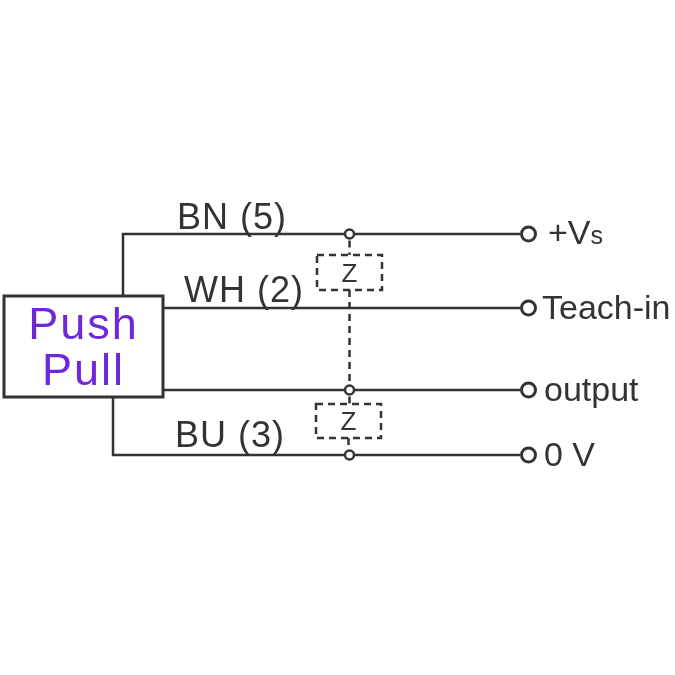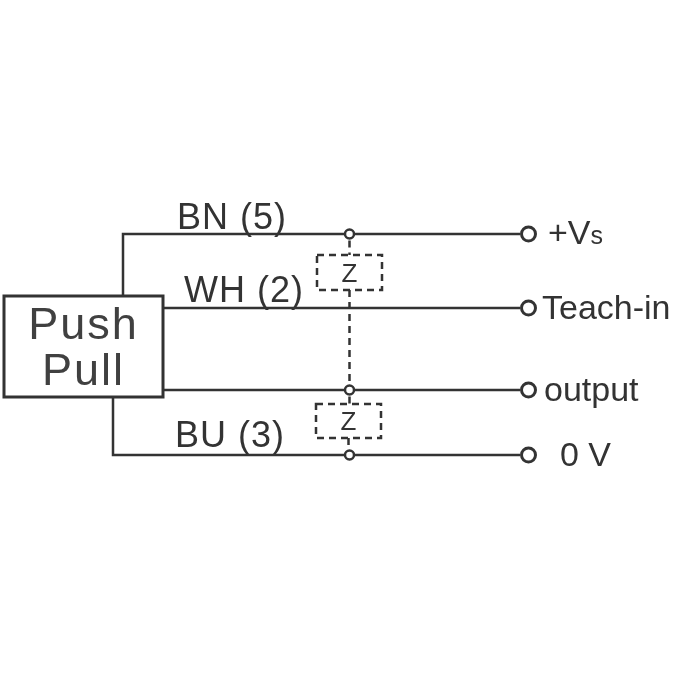--- a/index.html
+++ b/index.html
@@ -44,21 +44,21 @@
     top: 296px;
     width: 159px;
     height: 101px;
     display: flex;
     flex-direction: column;
     align-items: center;
     justify-content: center;
     font-size: 45px;
     line-height: 46px;
     letter-spacing: 2px;
-    color: #404040;
+    color: #6d28d9;
   }
   .z-lbl {
     position: absolute;
     font-size: 26px;
     line-height: 26px;
     transform: translate(-50%, -50%);
     color: #333333;
   }
 </style>
 </head>
@@ -103,18 +103,18 @@
     <span>Pull</span>
   </div>
 
   <div class="lbl wire-lbl" style="left:177px; top:199px;">BN (5)</div>
   <div class="lbl wire-lbl" style="left:172px; top:272px;margin-left:12px;">WH (2)</div>
   <div class="lbl wire-lbl" style="left:175px; top:417px;">BU (3)</div>
 
   <div class="lbl term-lbl" style="left:548px; top:215px;"><span>+V</span><span class="vs-sub">s</span></div>
   <div class="lbl term-lbl" style="left:542px; top:290px;">Teach-in</div>
   <div class="lbl term-lbl" style="left:544px; top:372px;">output</div>
-  <div class="lbl term-lbl" style="left:560px; top:437px;">0 V</div>
+  <div class="lbl term-lbl" style="left:544px; top:437px;">0 V</div>
 
   <div class="z-lbl" style="left:349.5px; top:272.5px;">Z</div>
   <div class="z-lbl" style="left:348.5px; top:421px;">Z</div>
 
 </div>
 
 </body></html>

